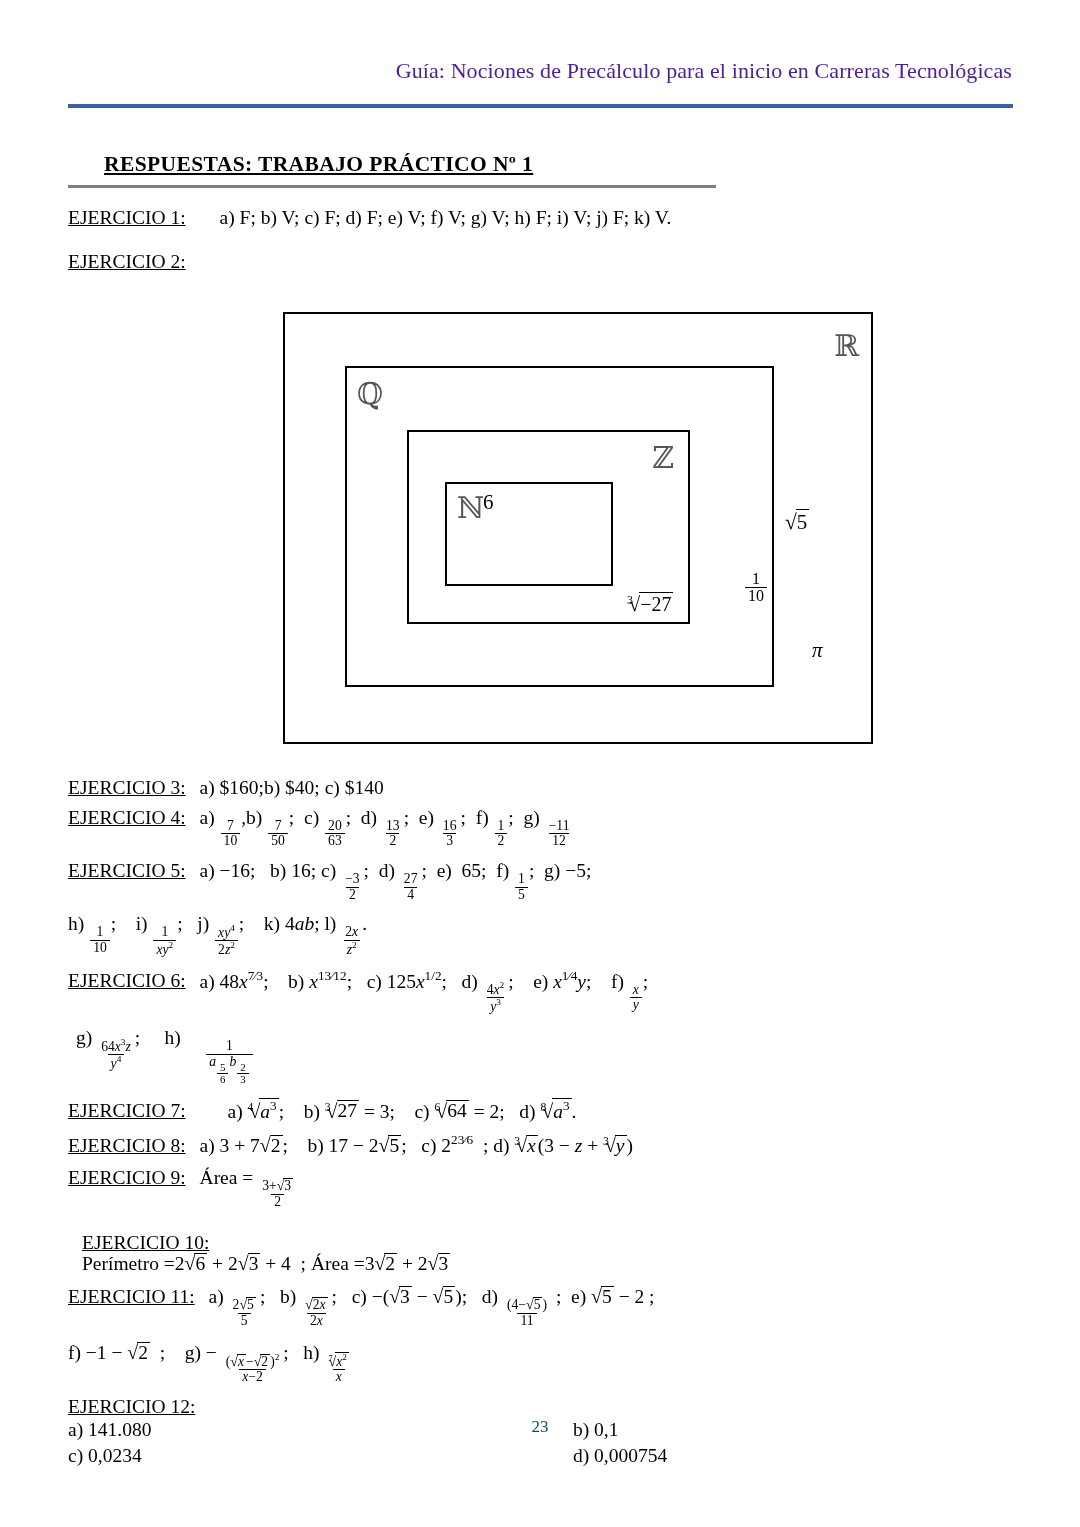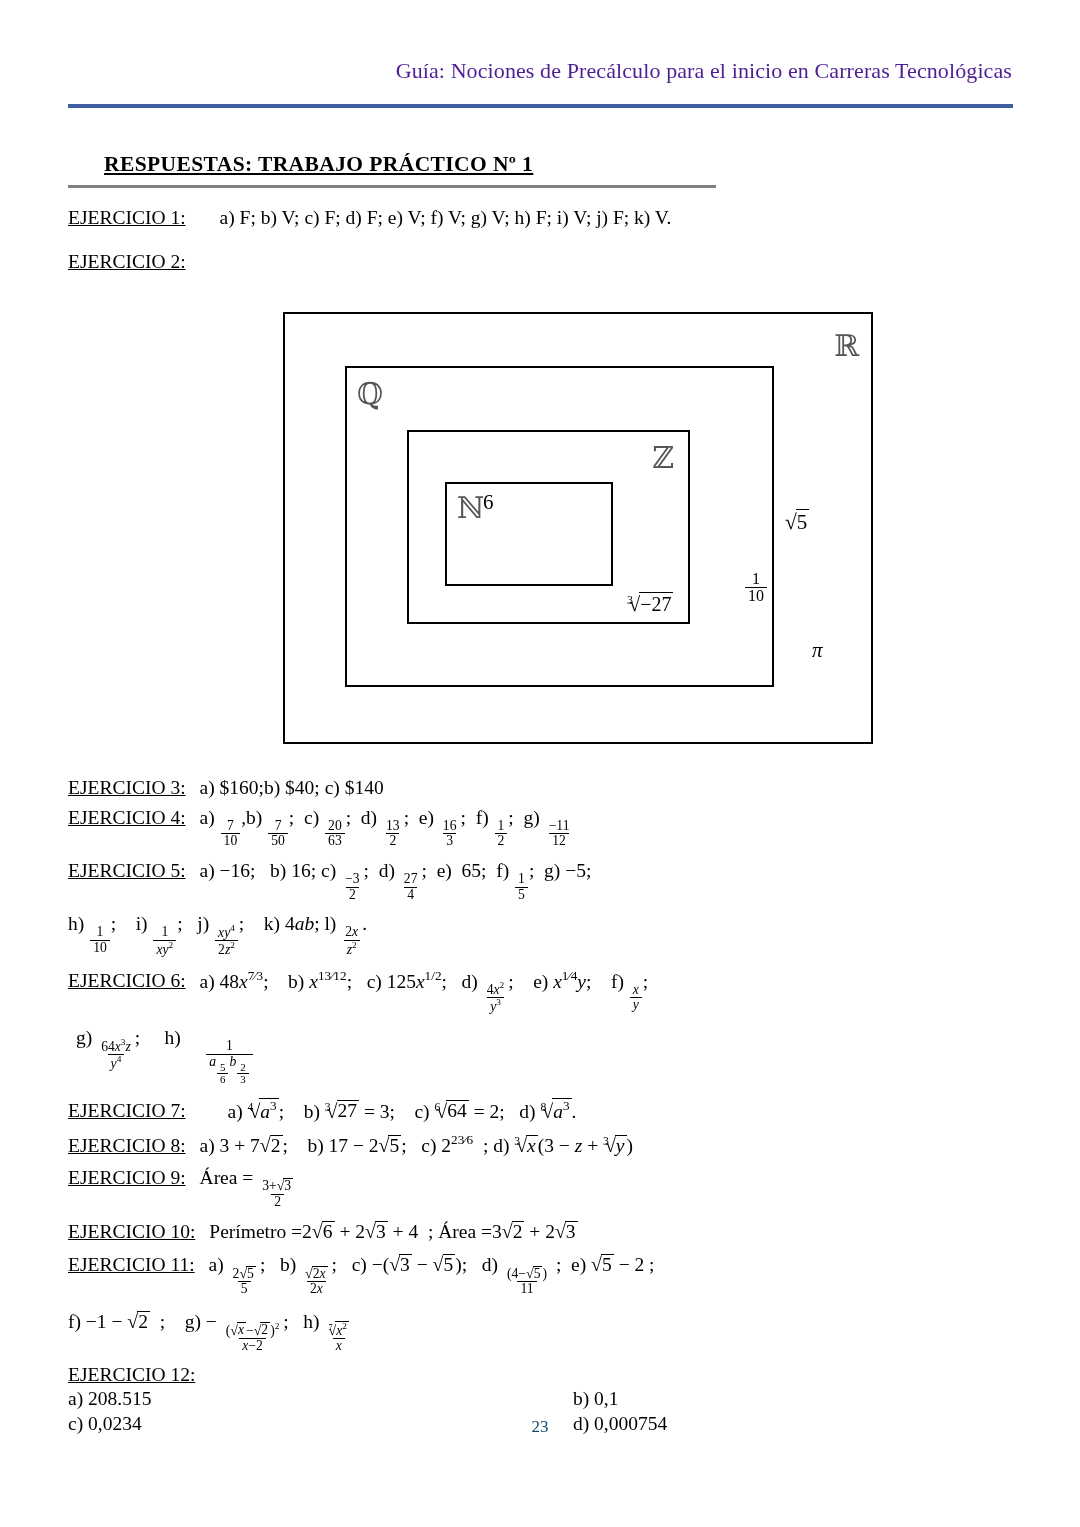--- a/index.html
+++ b/index.html
@@ -380,21 +380,21 @@
     <div class="row" style="margin-top:12px;">
       <span class="exlabel">EJERCICIO 9:</span>
       <span class="answers">
         Área = <span class="frac">
             <span class="num">3+<span class="radsign">√</span><span class="rad">3</span></span>
             <span class="den">2</span>
           </span>
       </span>
     </div>
 
-    <div class="row" style="margin-top:12px;">
+    <div class="row" style="margin-top:24px;flex-direction:column;">
       <span class="exlabel">EJERCICIO 10:</span>
       <span class="answers">
         Perímetro =2<span class="radsign">√</span><span class="rad">6</span> + 2<span class="radsign">√</span><span class="rad">3</span> + 4&nbsp; ; Área =3<span class="radsign">√</span><span class="rad">2</span> + 2<span class="radsign">√</span><span class="rad">3</span>
       </span>
     </div>
 
     <div class="row" style="margin-top:12px;">
       <span class="exlabel">EJERCICIO 11:</span>
       <span class="answers">
         a) <span class="frac">
@@ -424,21 +424,21 @@
             <span class="num"><span class="idx">7</span><span class="radsign">√</span><span class="rad"><span class="it">x</span><span class="supn">2</span></span></span>
             <span class="den"><span class="it">x</span></span>
           </span>
       </span>
     </div>
 
     <div class="row" style="margin-top:12px;">
       <span class="exlabel">EJERCICIO 12:</span>
     </div>
     <div class="twocol" style="margin-top:2px;">
-      <span class="c1">a) 208.515</span>
+      <span class="c1">a) 141.080</span>
       <span class="c2">b) 0,1</span>
     </div>
     <div class="twocol" style="margin-top:6px;">
       <span class="c1">c) 0,0234</span>
       <span class="c2">d) 0,000754</span>
     </div>
 
   </div>
 
   <div class="footer">23</div>

